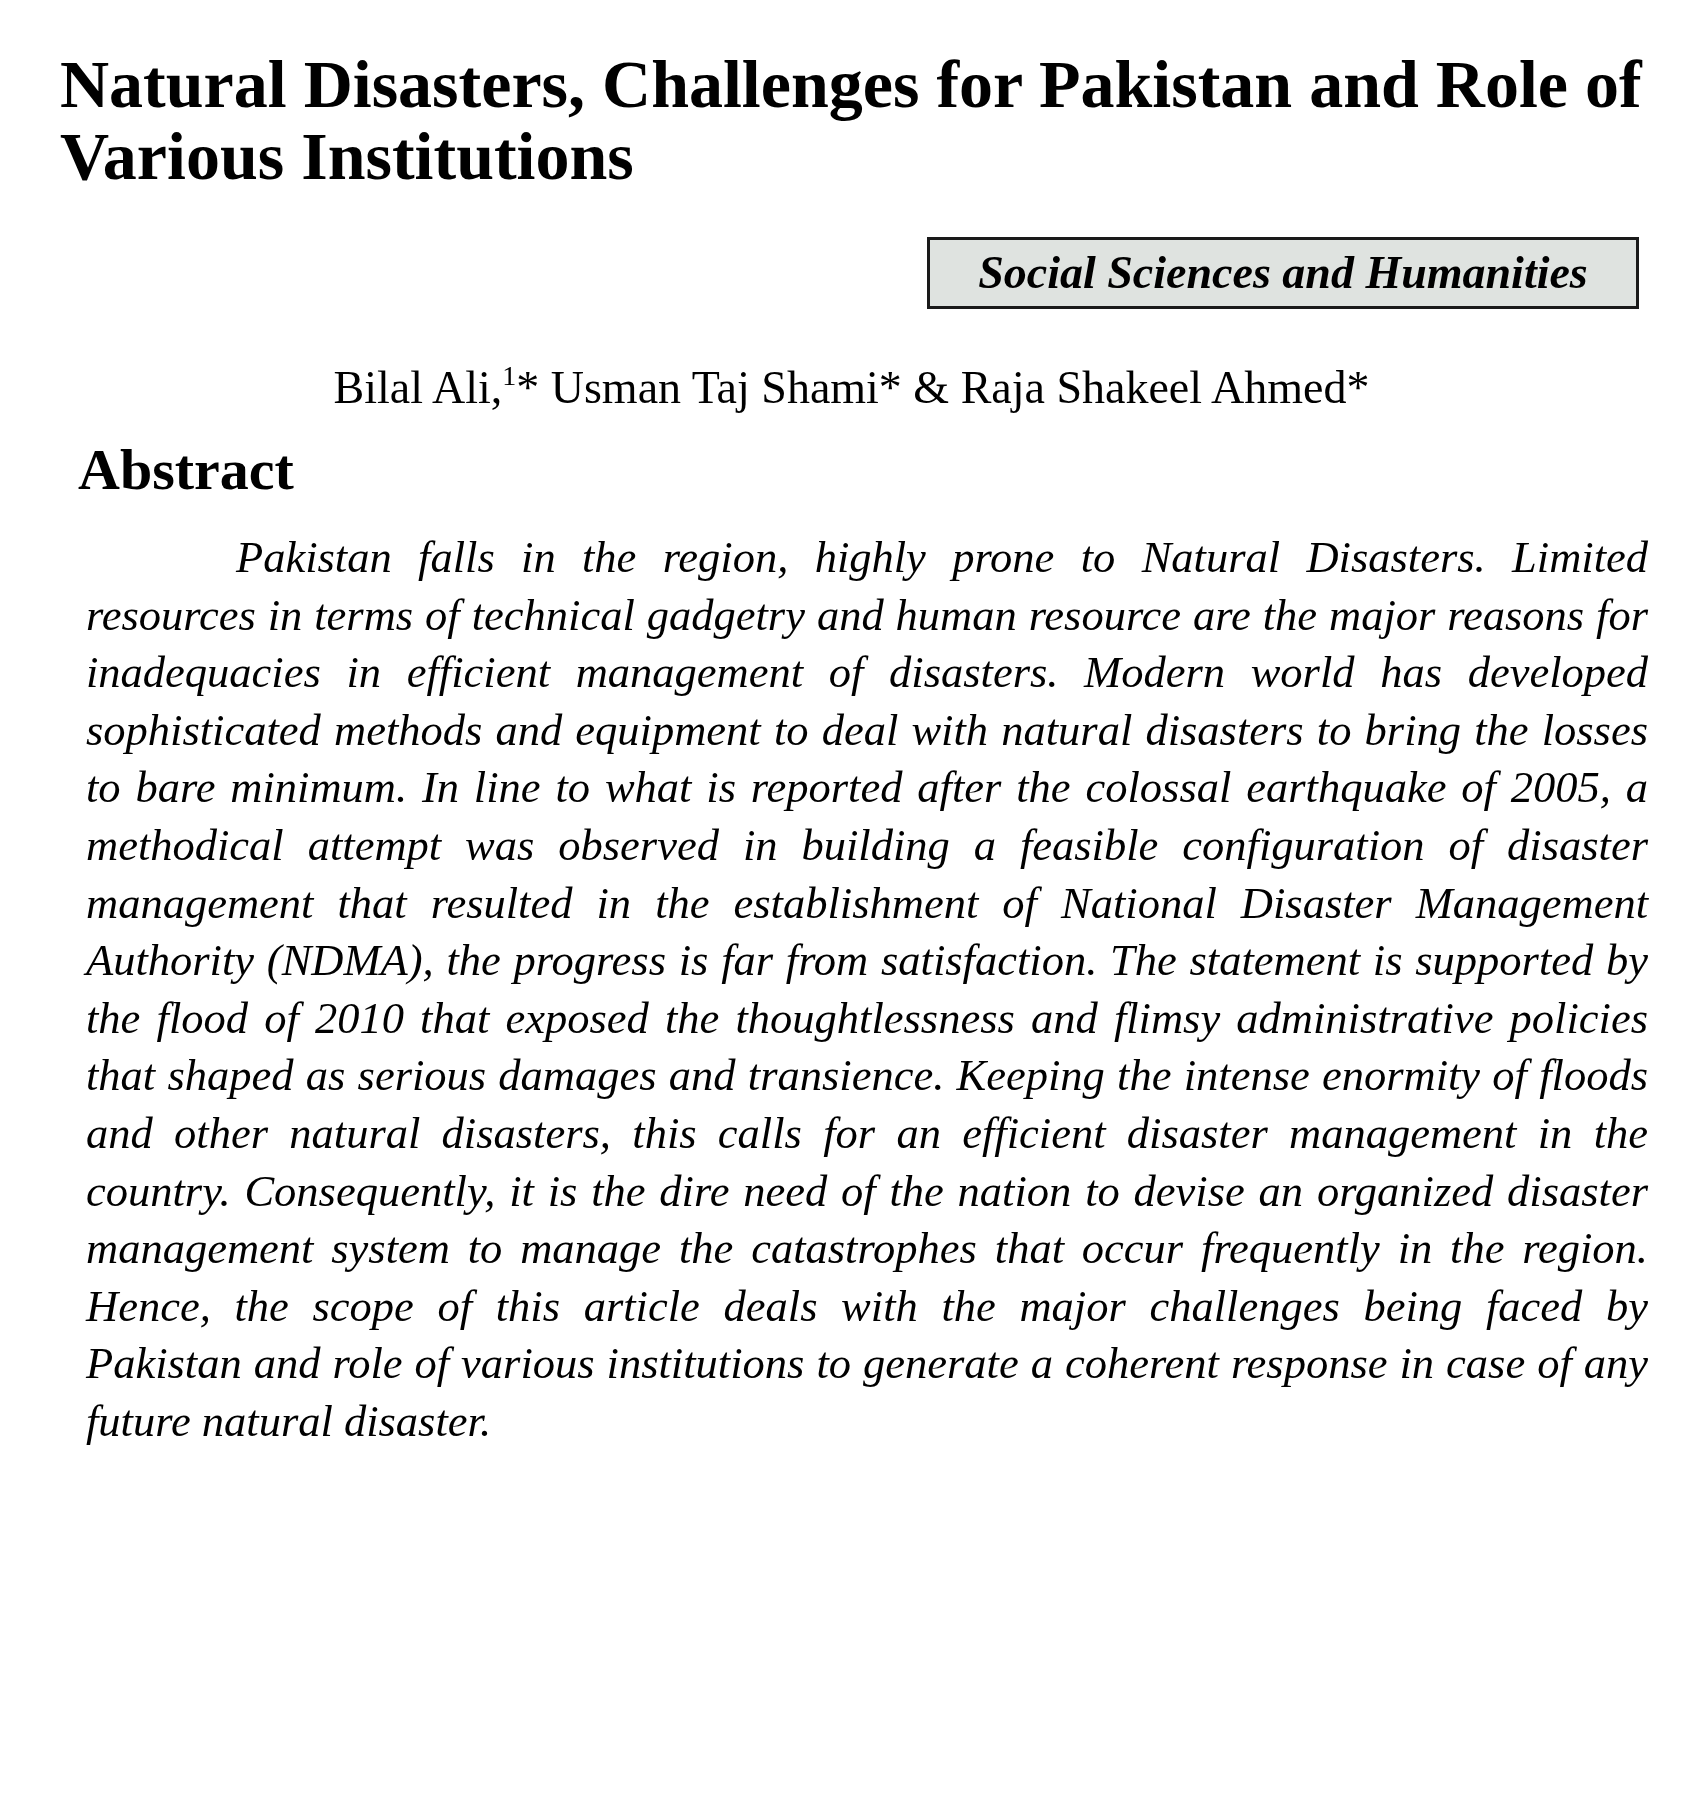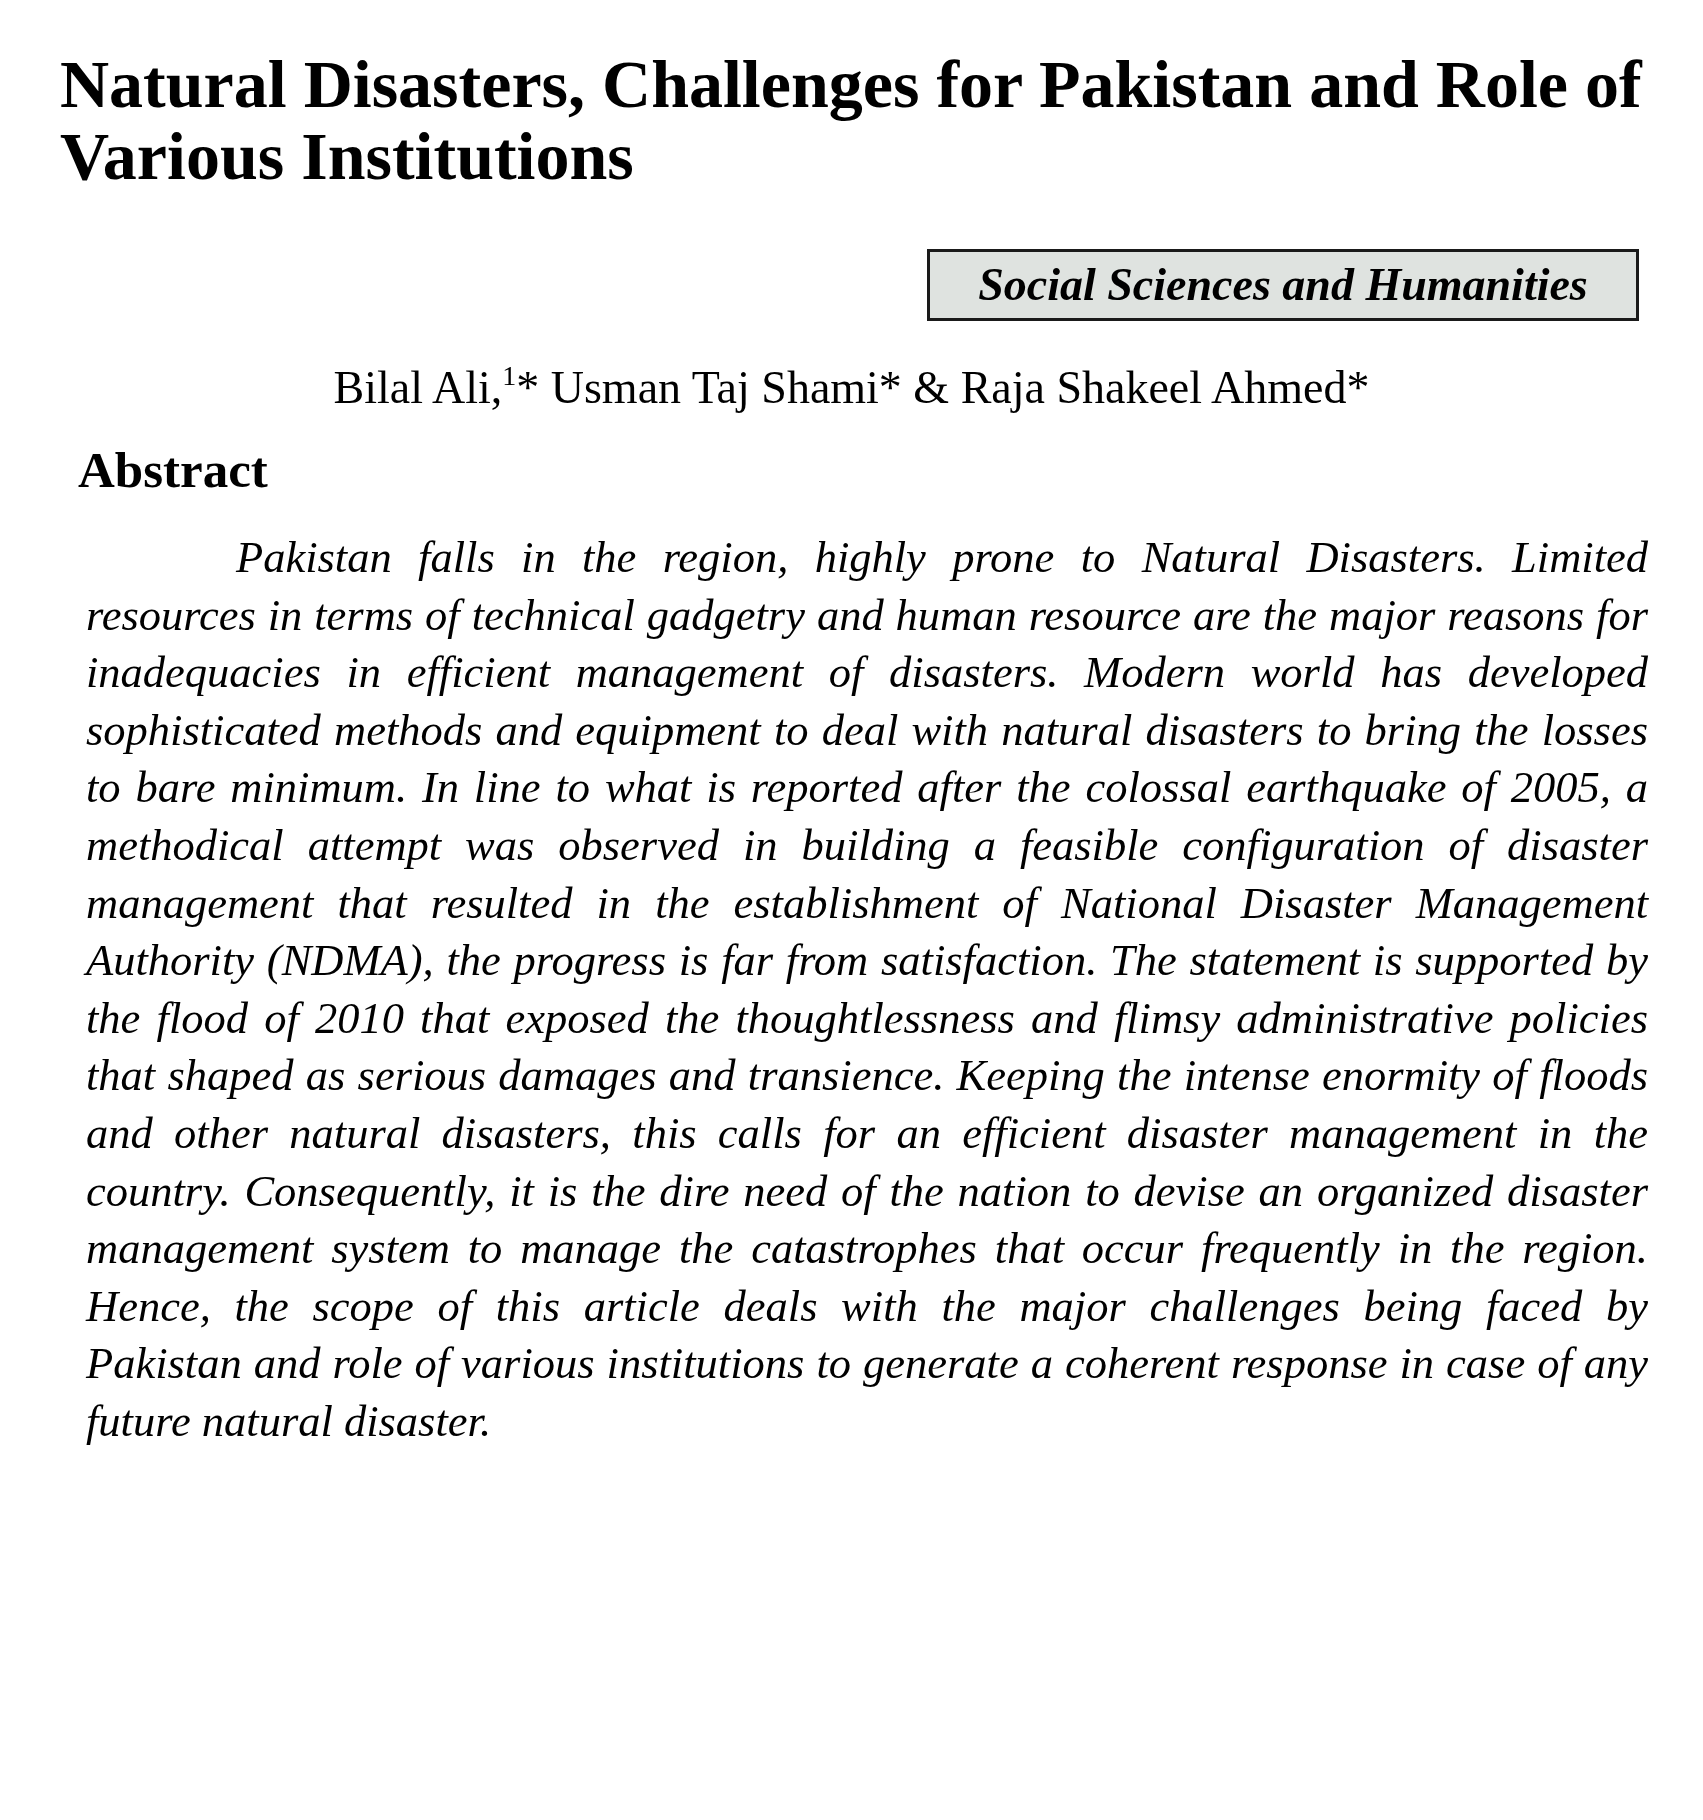--- a/index.html
+++ b/index.html
@@ -31,21 +31,20 @@
     left: 927px;
     top: 237px;
     width: 712px;
     height: 72px;
     box-sizing: border-box;
     background: #dfe3e0;
     border: 3px solid #1a1a1a;
     display: flex;
     align-items: center;
     justify-content: center;
-    margin-top: 12px;
   }
   .category-box span {
     font-weight: bold;
     font-style: italic;
     font-size: 46px;
     line-height: 1;
   }
   .authors {
     position: absolute;
     left: 60px;
@@ -59,21 +58,21 @@
   .authors sup {
     font-size: 28px;
     vertical-align: 18px;
     line-height: 0;
   }
   .abstract-heading {
     position: absolute;
     left: 78px;
     top: 442px;
     font-weight: bold;
-    font-size: 51px;
+    font-size: 58px;
     line-height: 56px;
     margin: 0;
   }
   .abstract-body {
     position: absolute;
     left: 78px;
     top: 521px;
     width: 1562px;
     font-style: italic;
     font-size: 44.5px;

